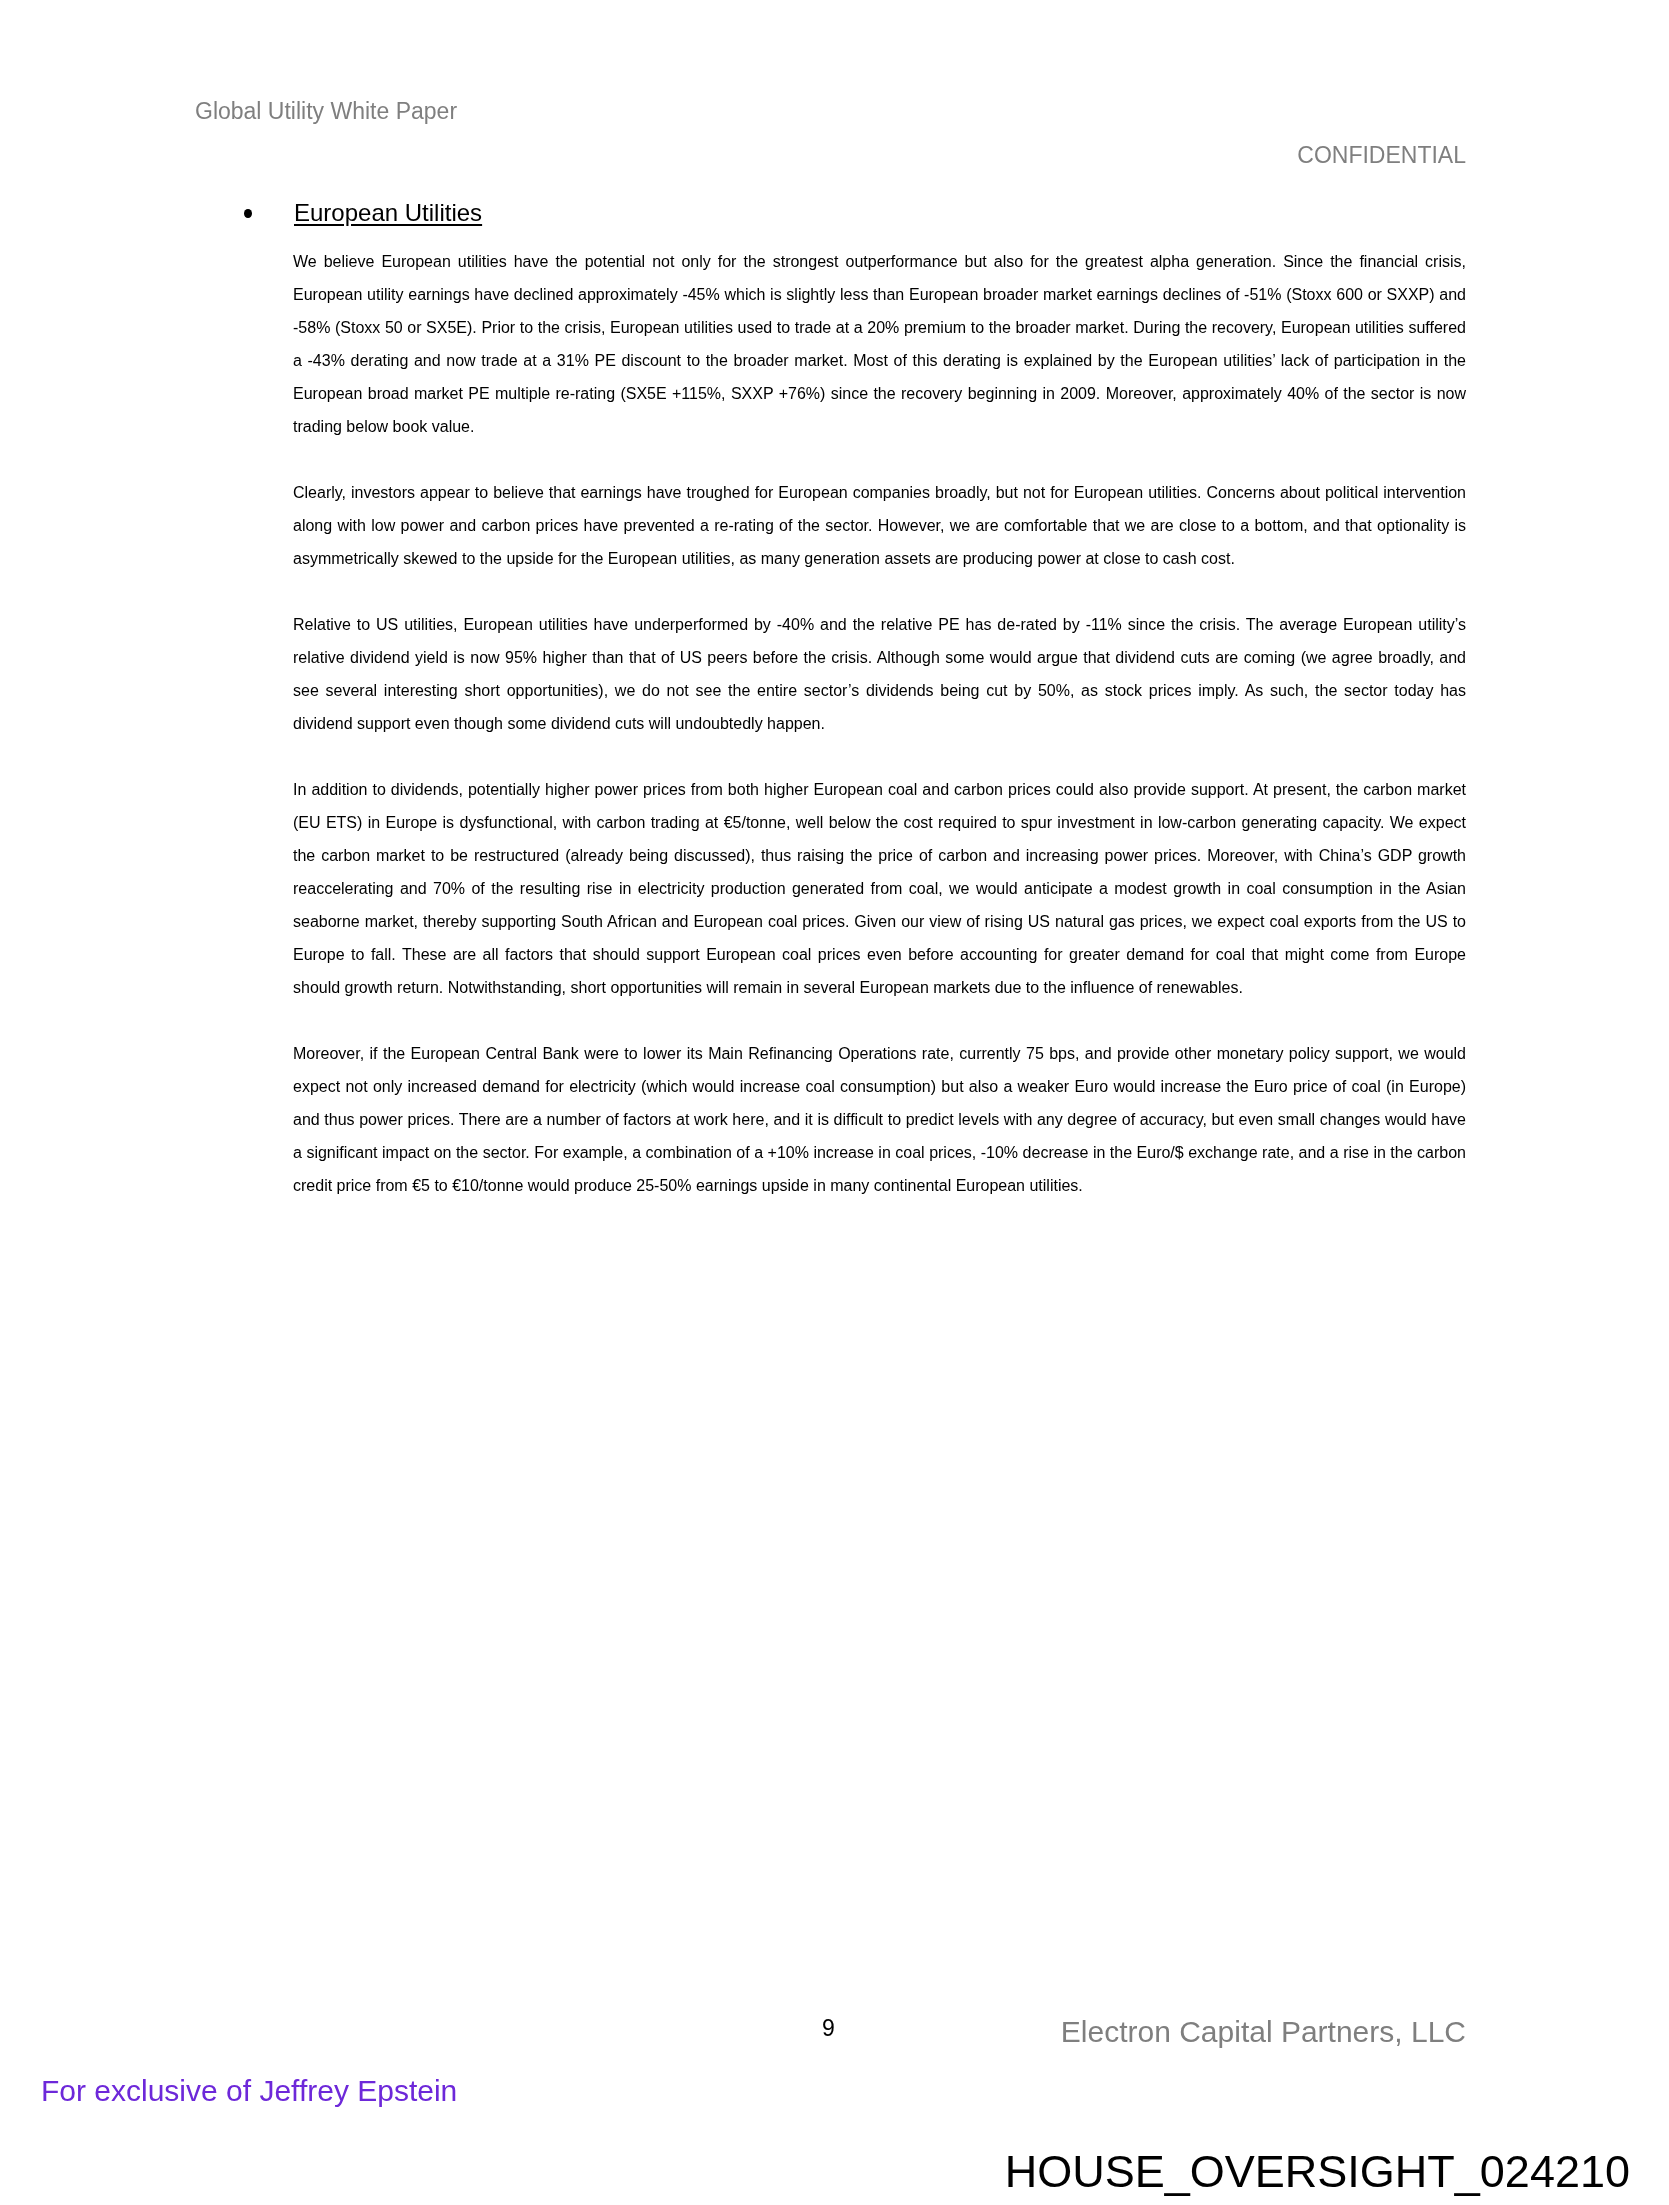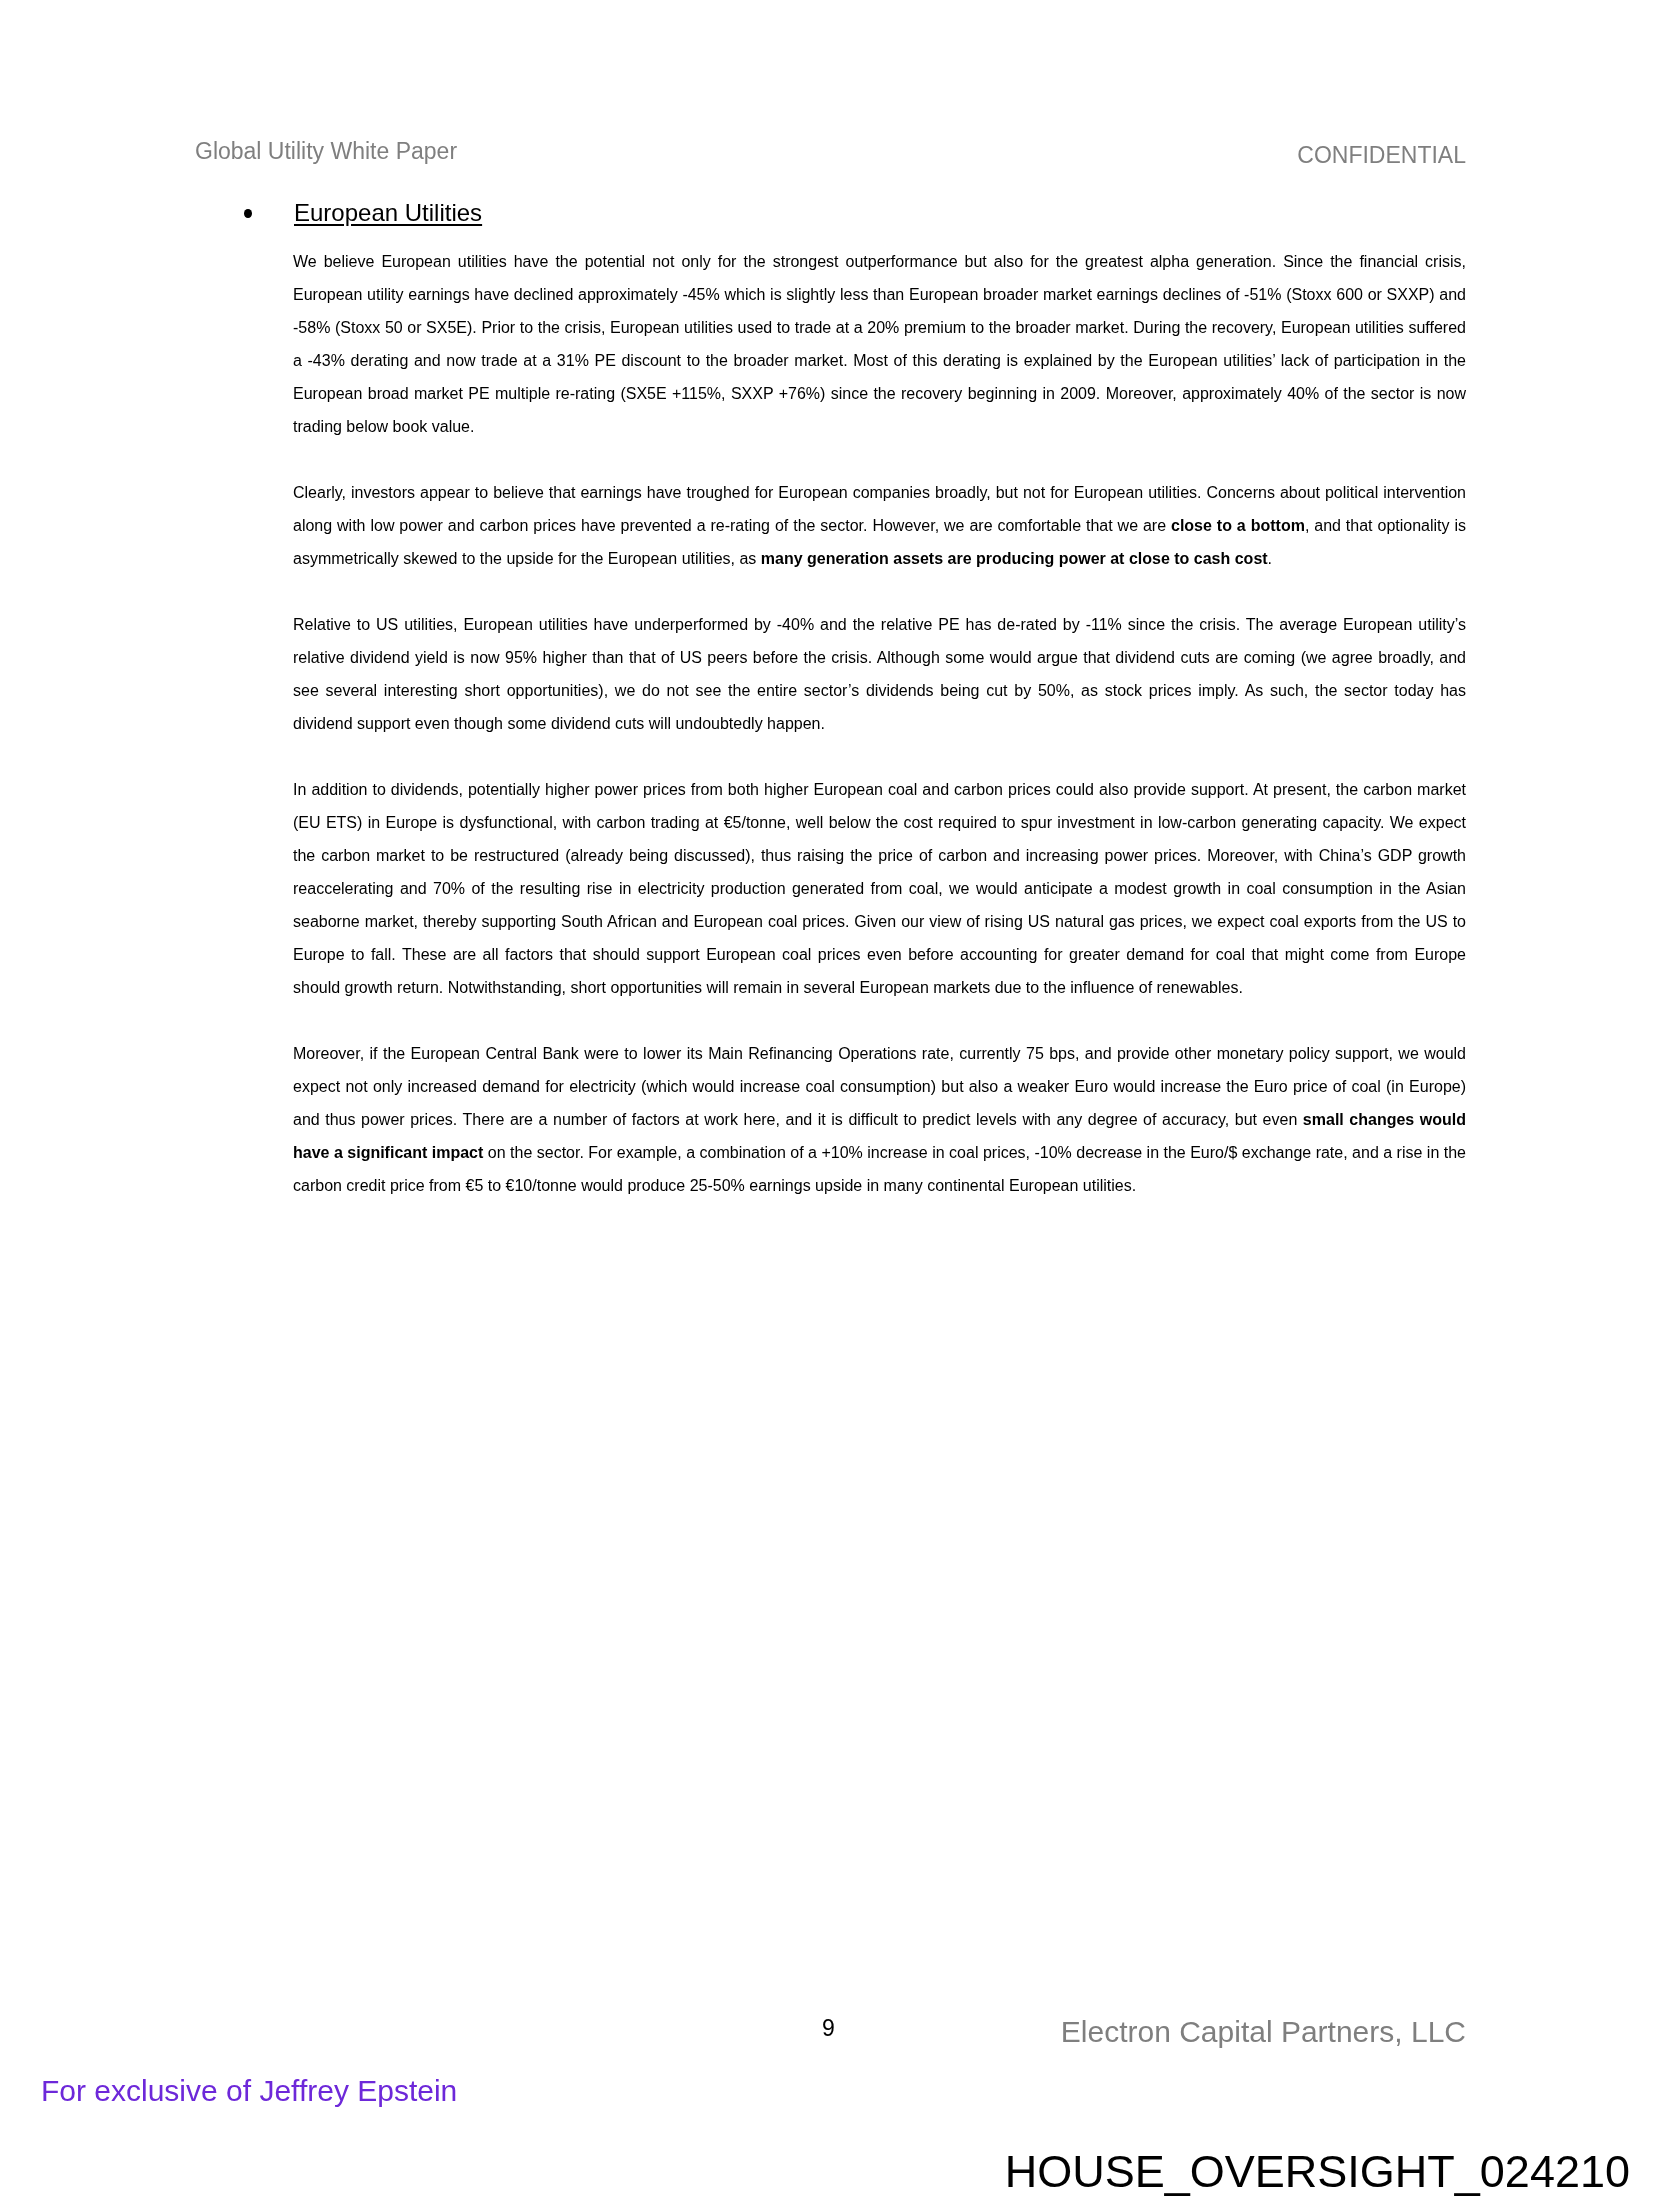--- a/index.html
+++ b/index.html
@@ -1,26 +1,26 @@
 <!DOCTYPE html>
 <html style="font-size:10.5px"><head>
 <meta charset="utf-8">
 <style>
   html, body { margin: 0; padding: 0; background: #ffffff; }
   body { width: 1669px; height: 2205px; position: relative; overflow: hidden;
          font-family: "Liberation Sans", sans-serif; color: #000; }
   .hdr { position: absolute; top: 98px; font-size: 23px; color: #7f7f7f; }
-  .hdr-left { left: 195px; margin-top: 40px; }
+  .hdr-left { left: 195px; }
   .hdr-right { right: 203px; margin-top: 44px; }
   .bullet-row { position: absolute; top: 196px; left: 244px; font-size: 24px; line-height: 33px; }
   .bullet-dot { position: absolute; left: 0; top: 13px; width: 7.9px; height: 9.2px; border-radius: 50%; background: #000; }
   .bullet-title { position: absolute; left: 50px; white-space: nowrap; text-decoration: underline; text-underline-offset: 3.3px; text-align: right; }
   .body-col { position: absolute; left: 293px; width: 1173px; top: 245px; font-size: 16px; line-height: 33px; }
   .para { text-align: justify; margin: 0 0 33px 0; }
-  .para b { font-weight: bold; }
+  .para b { font-weight: normal; }
   .footer-page { position: absolute; top: 2015px; left: 822px; font-size: 23px; color: #000; }
   .footer-firm { position: absolute; top: 2015px; right: 203px; font-size: 30px; color: #7f7f7f; }
   .watermark { position: absolute; top: 2074px; left: 41px; font-size: 30px; color: #6d28d9; }
   .bates { position: absolute; top: 2146px; right: 39px; font-size: 45px; color: #000; letter-spacing: 0px; }
 </style>
 </head>
 <body>
 
 <div class="hdr hdr-left">Global Utility White Paper</div>
 <div class="hdr hdr-right">CONFIDENTIAL</div>

